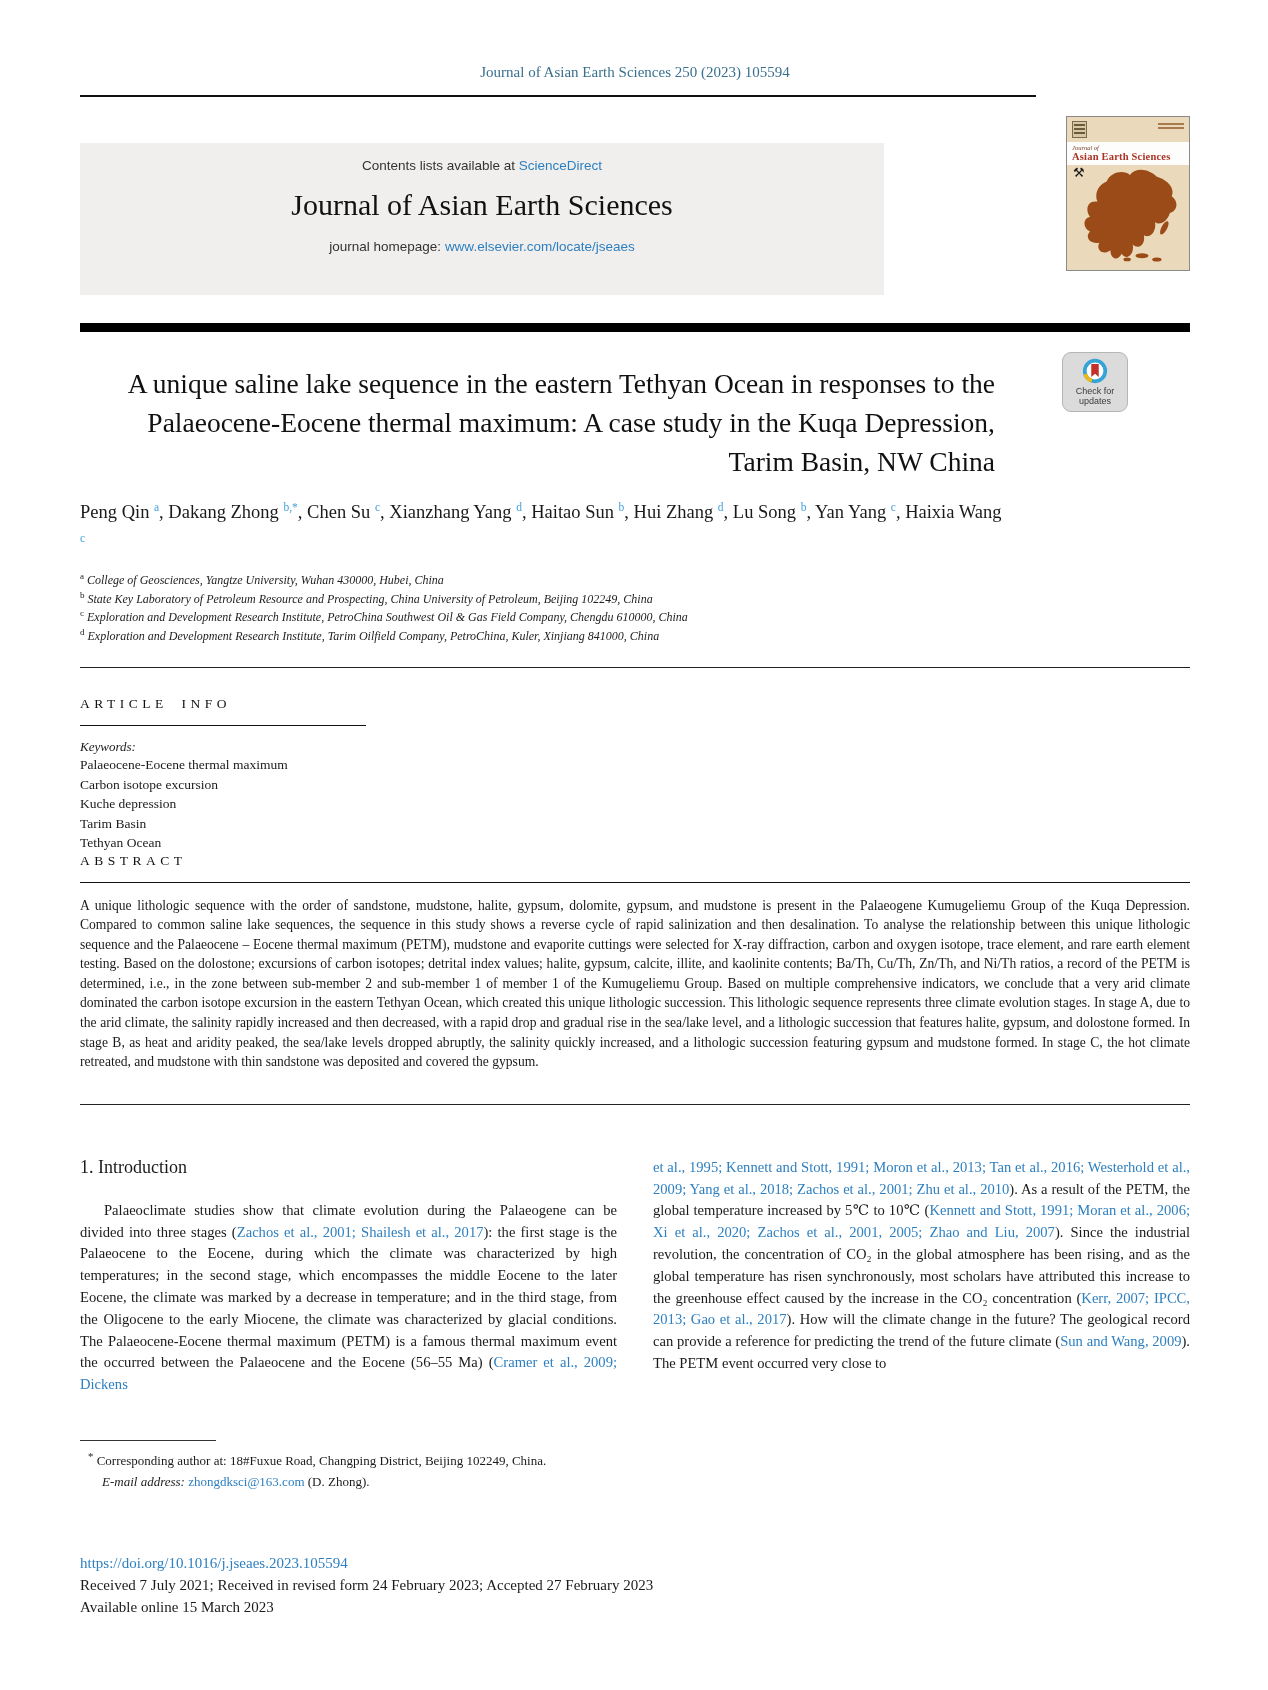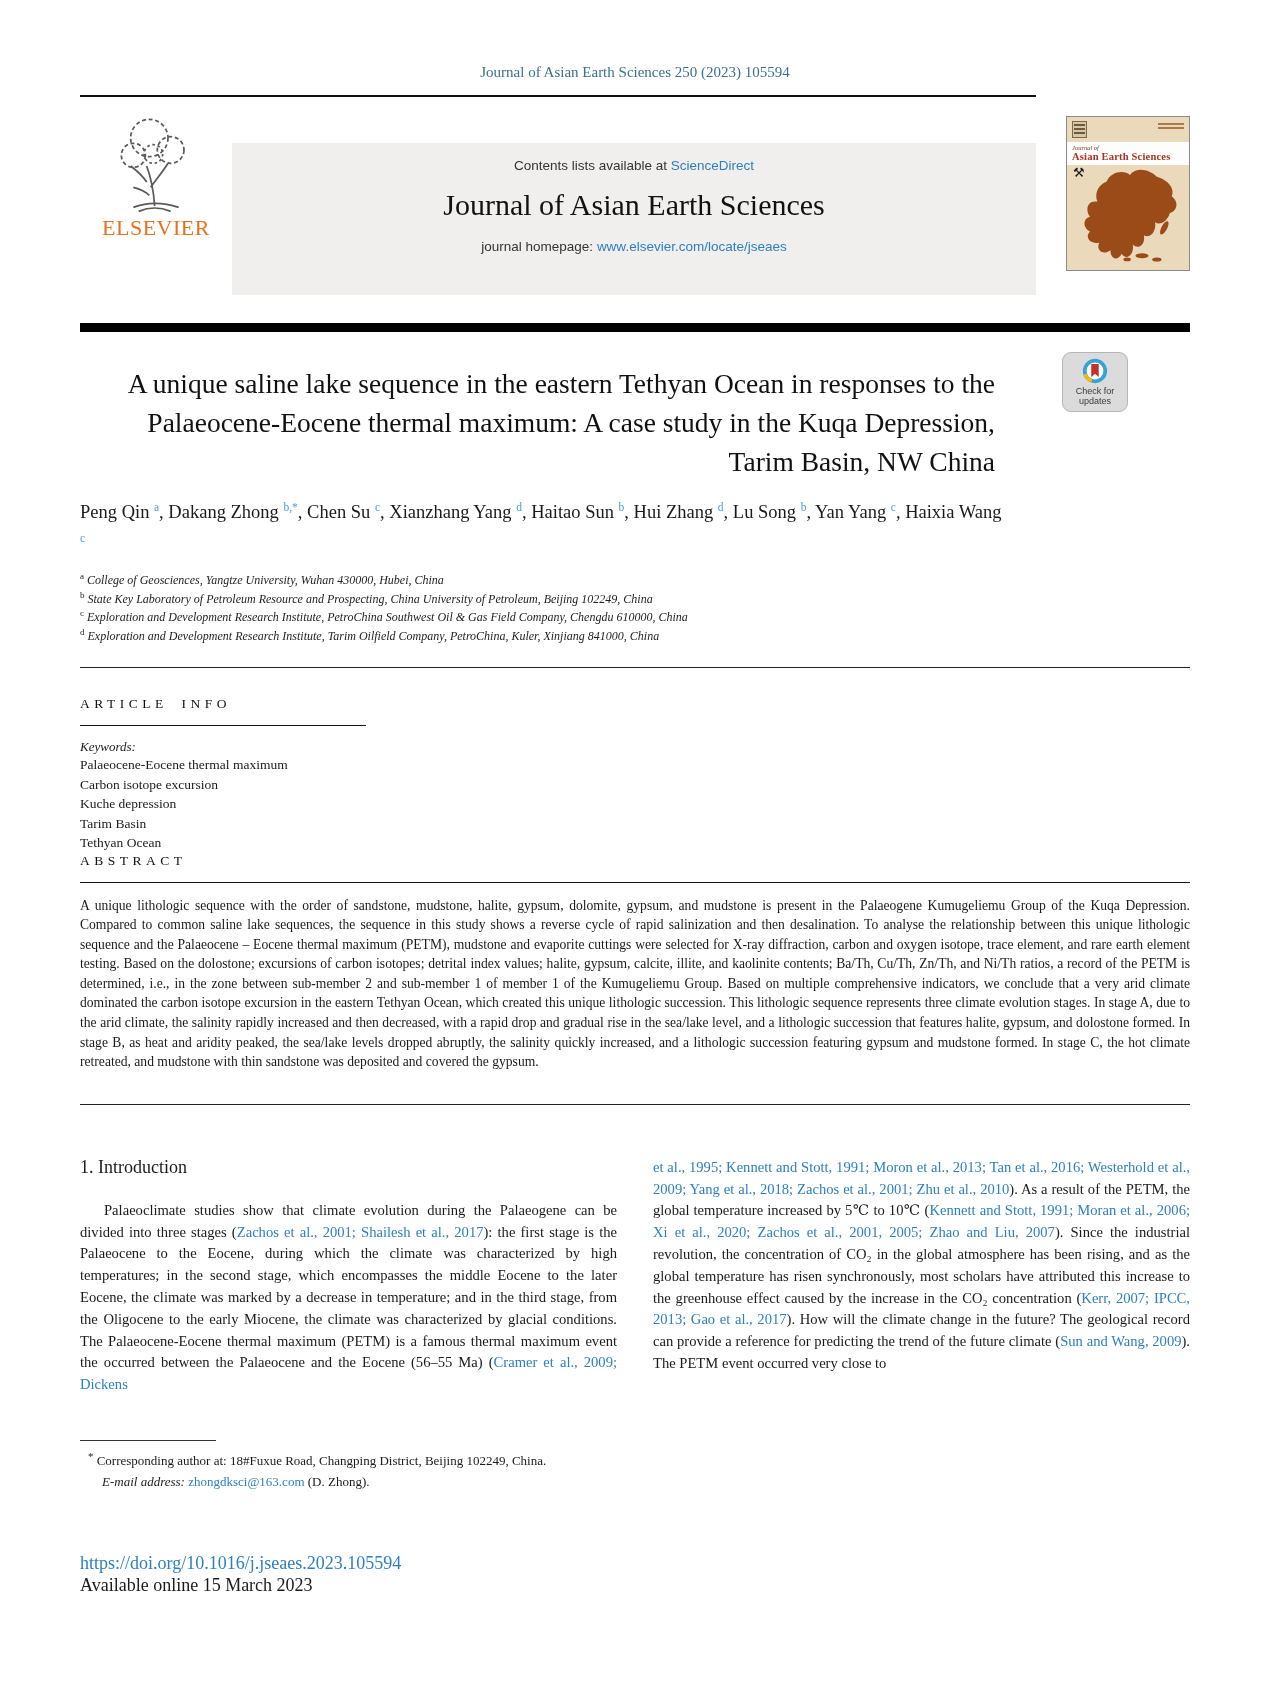--- a/index.html
+++ b/index.html
@@ -70,47 +70,34 @@
   .para{font-size:14.6px;line-height:21.8px;text-align:justify;}
   .para.indent{text-indent:24px;}
 
   
   .footnote{margin-top:44px;}
   .foot-rule{width:136px;border-top:1px solid #333;}
   .foot-note{margin-top:9px;font-size:13px;line-height:21px;padding-left:8px;}
   .foot-email{padding-left:22px;font-size:13px;line-height:21px;}
   .em-label{font-style:italic;}
 
-  .bottom-block{margin-top:60px;font-size:18px;line-height:22px;}
+  .bottom-block{margin-top:60px;font-size:15px;line-height:22px;}
   sup{line-height:0;}
 </style>
 </head>
 <body>
 
 <div class="page">
 
   <div class="top-citation">Journal of Asian Earth Sciences 250 (2023) 105594</div>
 
   <div class="header-wrap">
     <div class="thin-rule"></div>
 
     <div class="header-row">
-      <div class="logo-col">
-        <svg width="96" height="104" viewBox="0 0 70 78">
-          <g fill="none" stroke="#5a5a5a" stroke-width="1.3">
-            <circle cx="30" cy="21" r="14" stroke-dasharray="3,2"></circle>
-            <circle cx="46" cy="30" r="10" stroke-dasharray="3,2"></circle>
-            <circle cx="18" cy="34" r="9" stroke-dasharray="3,2"></circle>
-            <circle cx="33" cy="33" r="7" stroke-dasharray="2,2"></circle>
-            <path d="M34,72 C33,58 31,50 28,42 M28,54 C24,48 21,46 16,42 M31,58 C35,52 39,48 44,40 M30,64 C26,60 22,59 18,58"></path>
-            <path d="M18,73 Q34,67 52,73 M22,76 Q34,71 46,76"></path>
-          </g>
-        </svg>
-        <div class="elsevier-text">ELSEVIER</div>
-      </div>
 
       <div class="gray-box">
         <div class="contents-line"><span>Contents lists available at </span><span class="link">ScienceDirect</span></div>
         <div class="journal-name">Journal of Asian Earth Sciences</div>
         <div class="homepage-line"><span>journal homepage: </span><span class="link">www.elsevier.com/locate/jseaes</span></div>
       </div>
     </div>
 
     <div class="cover">
       <div class="cover-top">
@@ -203,16 +190,17 @@
   </div>
 
   <div class="footnote">
     <div class="foot-rule"></div>
     <div class="foot-note"><sup>*</sup><span> Corresponding author at: 18#Fuxue Road, Changping District, Beijing 102249, China.</span></div>
     <div class="foot-email"><span class="em-label">E-mail address:</span> <span class="link">zhongdksci@163.com</span><span> (D. Zhong).</span></div>
   </div>
 
   <div class="bottom-block">
     <div class="link">https://doi.org/10.1016/j.jseaes.2023.105594</div>
+    <div>Received 7 July 2021; Received in revised form 24 February 2023; Accepted 27 February 2023</div>
     <div>Available online 15 March 2023</div>
   </div>
 
 </div>
 
 </body></html>

